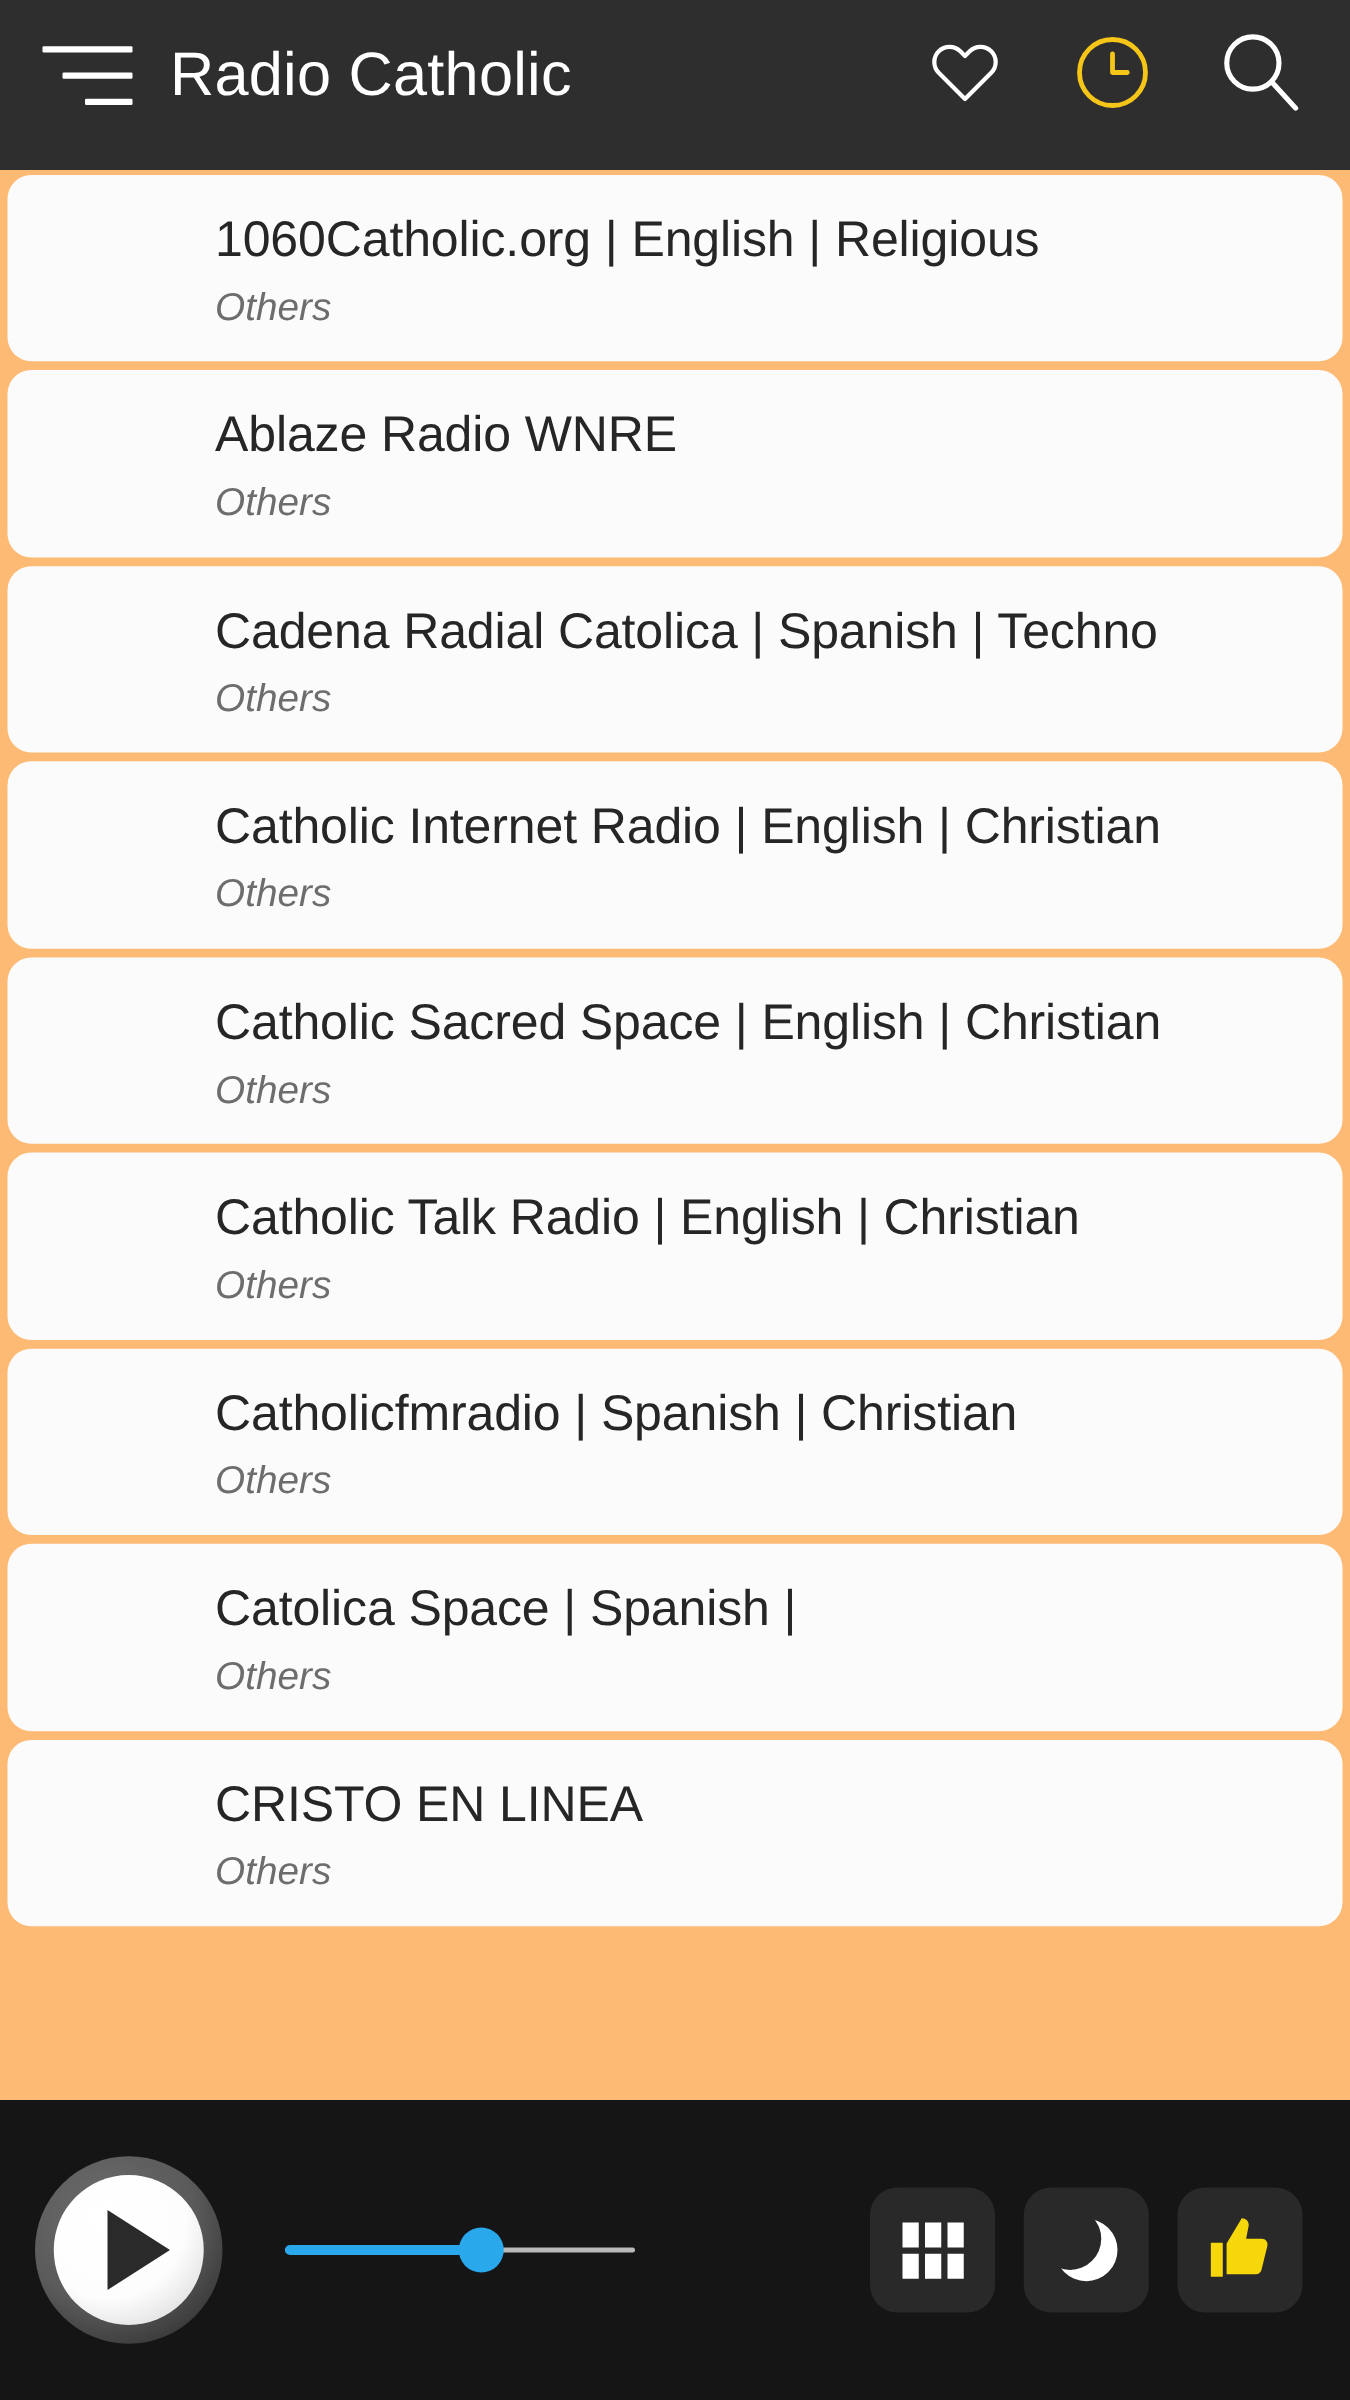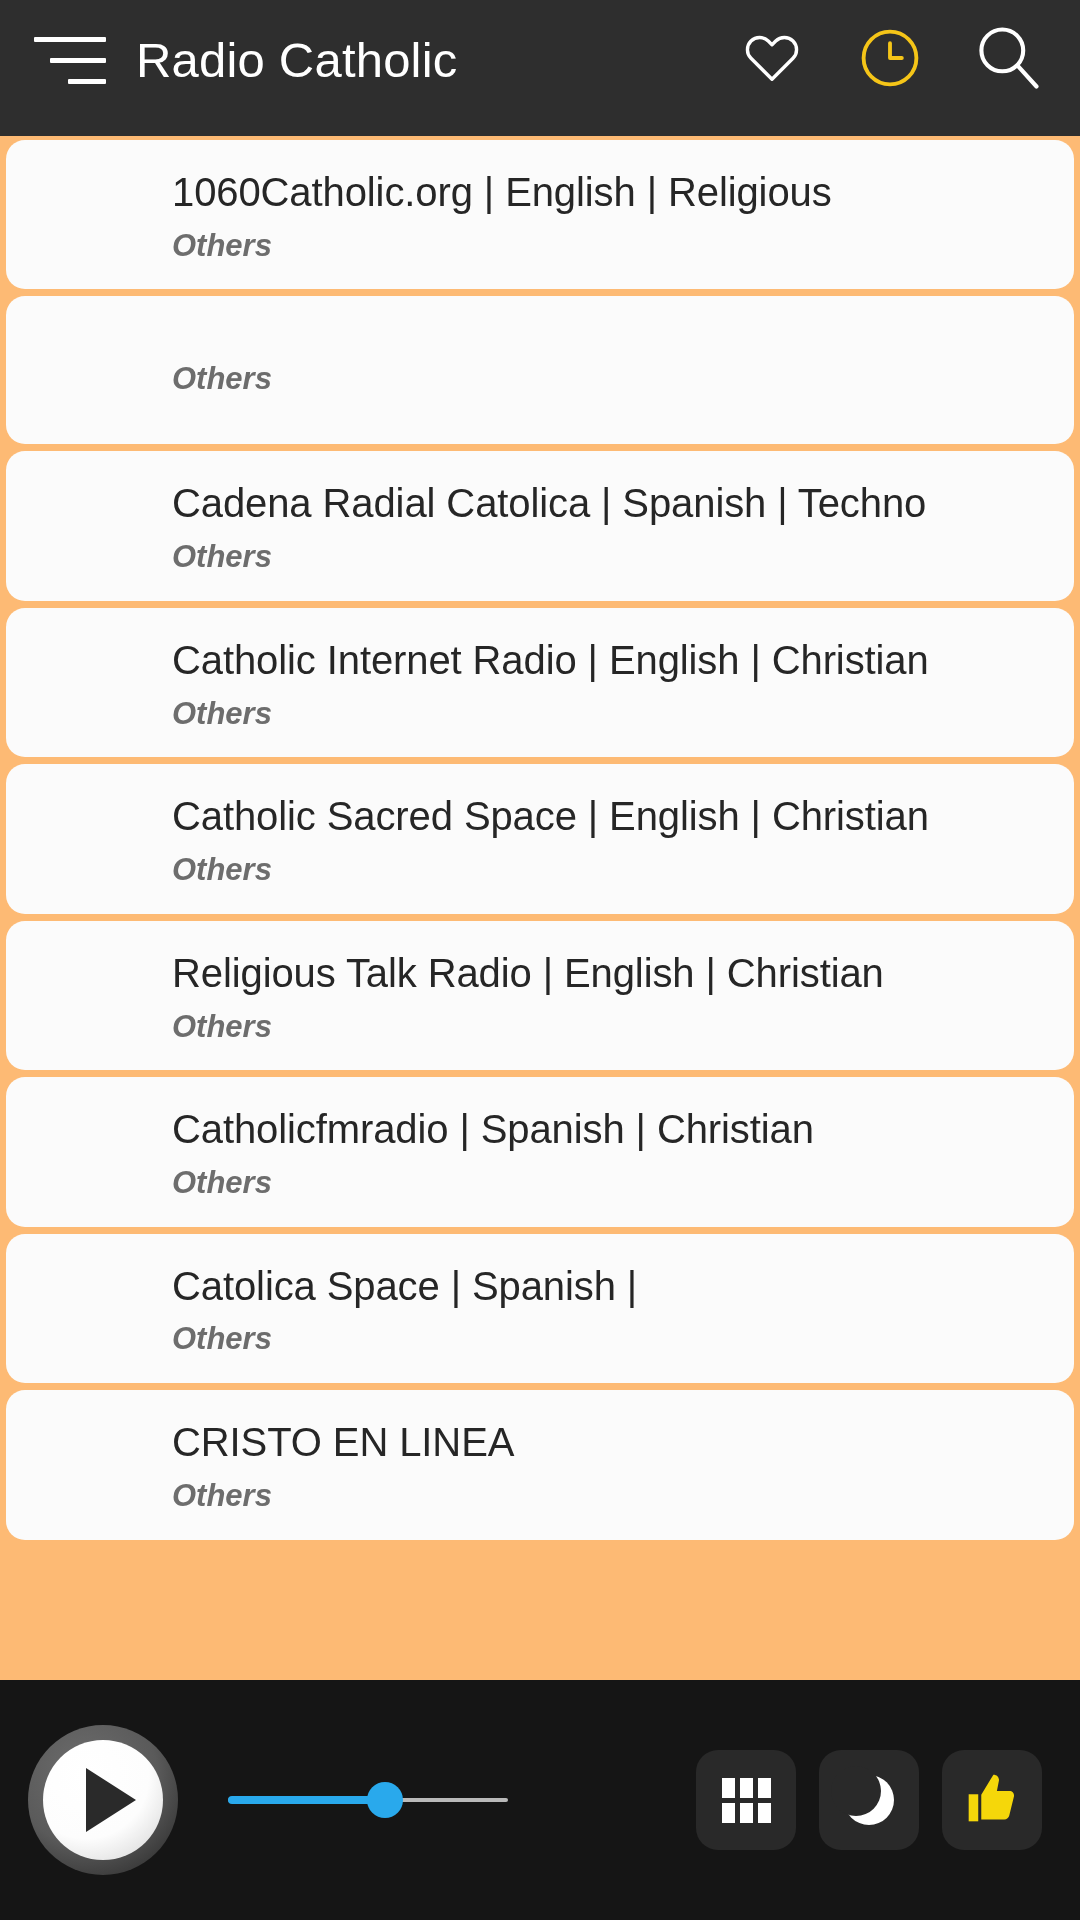--- a/index.html
+++ b/index.html
@@ -109,21 +109,21 @@
     line-height: 1.12;
     letter-spacing: -0.1px;
     white-space: nowrap;
     overflow: hidden;
   }
 
   .card-sub {
     color: #6d6d6d;
     font-size: 31px;
     font-style: italic;
-    font-weight: 700;
+    font-weight: 400;
     line-height: 1.15;
     margin-top: 13px;
     white-space: nowrap;
   }
 
   
   .player {
     position: absolute;
     left: 0;
     right: 0;
@@ -297,40 +297,41 @@
   </div>
 
   <div class="list">
 
     <div class="card">
       <div class="card-title">1060Catholic.org | English | Religious</div>
       <div class="card-sub">Others</div>
     </div>
 
     <div class="card">
+      <div class="card-title">Ablaze Radio WNRE</div>
       <div class="card-sub">Others</div>
     </div>
 
     <div class="card">
       <div class="card-title">Cadena Radial Catolica | Spanish | Techno</div>
       <div class="card-sub">Others</div>
     </div>
 
     <div class="card">
       <div class="card-title">Catholic Internet Radio | English | Christian</div>
       <div class="card-sub">Others</div>
     </div>
 
     <div class="card">
       <div class="card-title">Catholic Sacred Space | English | Christian</div>
       <div class="card-sub">Others</div>
     </div>
 
     <div class="card">
-      <div class="card-title">Religious Talk Radio | English | Christian</div>
+      <div class="card-title">Catholic Talk Radio | English | Christian</div>
       <div class="card-sub">Others</div>
     </div>
 
     <div class="card">
       <div class="card-title">Catholicfmradio | Spanish | Christian</div>
       <div class="card-sub">Others</div>
     </div>
 
     <div class="card">
       <div class="card-title">Catolica Space | Spanish |</div>

